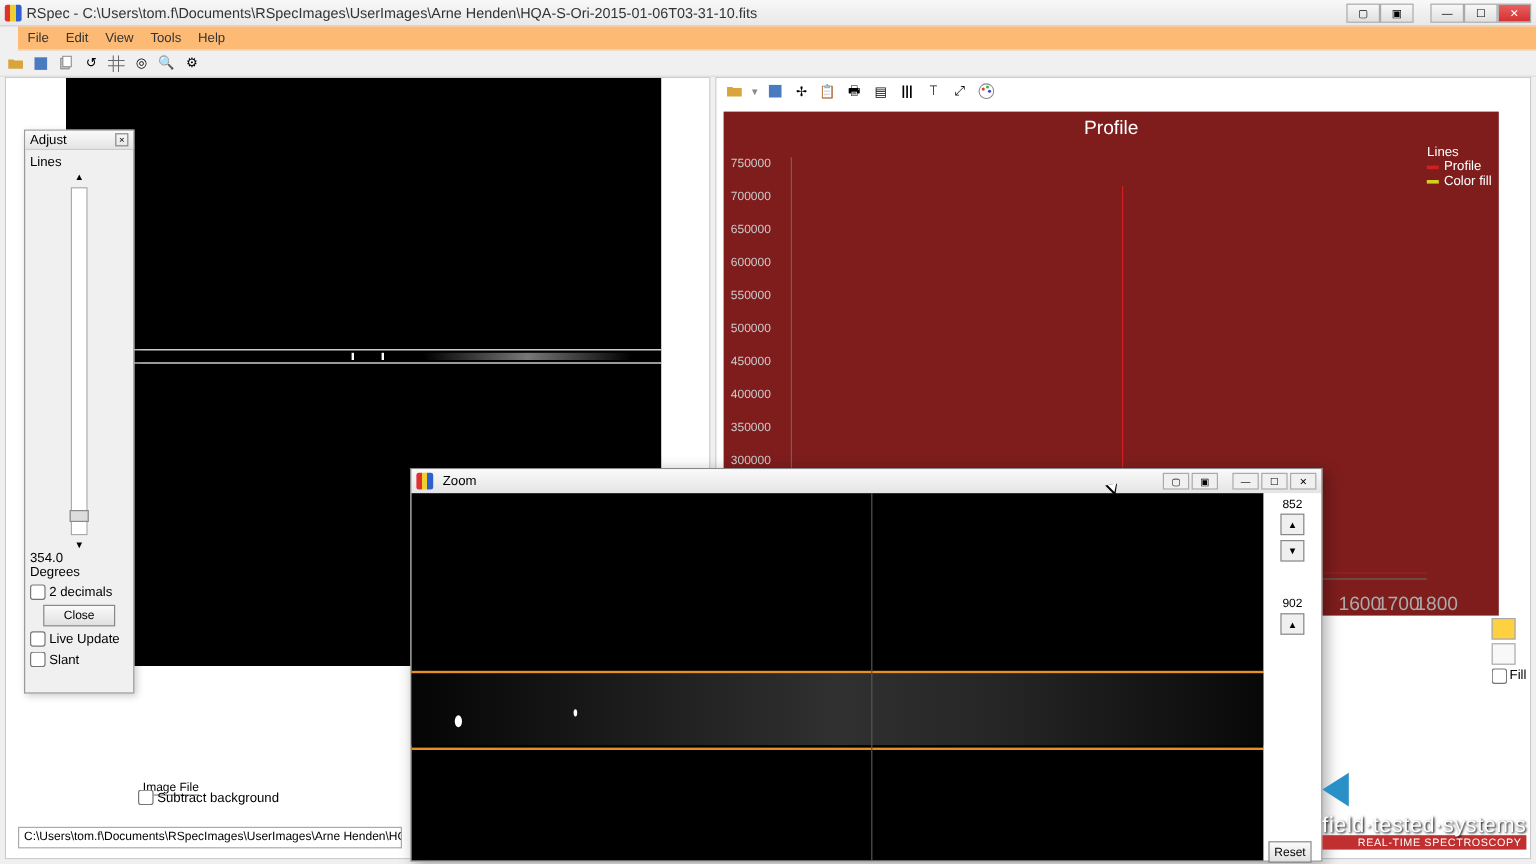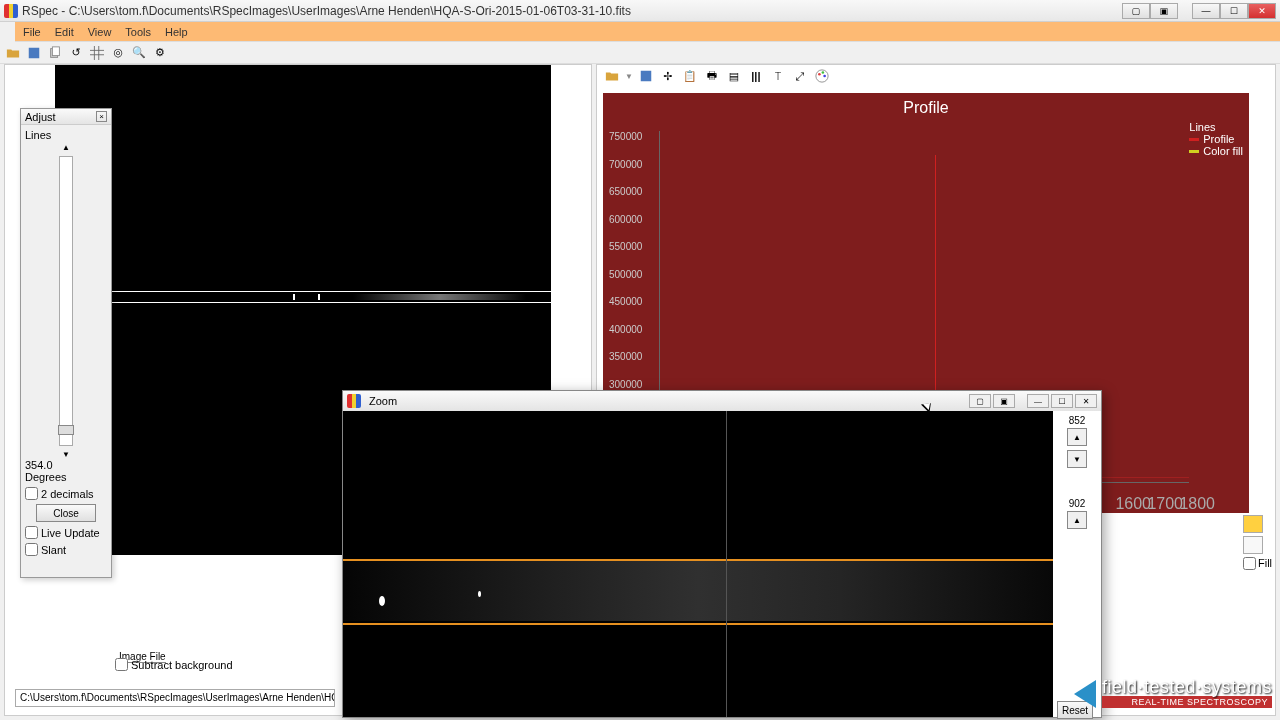--- a/index.html
+++ b/index.html
@@ -69,21 +69,21 @@
 .zoom-body { position: absolute; top: 20px; left: 0; right: 48px; bottom: 0; background: #000; }
 .zoom-body .orange-line { position: absolute; left: 0; right: 0; height: 2px; background: #e69020; }
 .zoom-body .vline { position: absolute; top: 0; bottom: 0; width: 1px; background: #555; }
 .zoom-body .grayband { position:absolute; left:0; right:0; height:60px; background: linear-gradient(90deg, #050505, #202020 30%, #303030 50%, #252525 70%, #080808); }
 .zoom-body .blob { position:absolute; width:6px; height:10px; background:#fff; border-radius:50%; }
 .zoom-side { position: absolute; right: 0; top: 20px; width: 48px; bottom: 0; background: #fff; padding: 4px; }
 .zoom-side .num { font-size: 10px; text-align: center; margin-bottom: 2px; }
 .zoom-side .spin { width: 20px; height: 18px; border: 1px solid #888; background: #f0f0f0; margin: 0 auto 4px; display:flex; align-items:center; justify-content:center; font-size:8px; }
 .zoom-side button { width: 36px; height: 18px; font-size: 10px; border: 1px solid #888; background: linear-gradient(#fafafa,#e0e0e0); margin-top: 8px; }
 
-.fts-logo { position: absolute; right: 8px; bottom: 12px; z-index: 20; color: #fff; display: flex; align-items: flex-end; gap: 6px; }
+.fts-logo { position: absolute; right: 8px; bottom: 12px; z-index: 20; color: #fff; display: flex; align-items: flex-start; gap: 6px; flex-direction: column; }
 .fts-logo .tri { width: 0; height: 0; border-top: 14px solid transparent; border-bottom: 14px solid transparent; border-right: 22px solid #2a90c8; }
 .fts-logo .txt { font-size: 18px; font-weight: 500; letter-spacing: 0.5px; text-shadow: 1px 1px 2px #000; line-height:1;}
 .fts-logo .sub { font-size: 9px; background: #c03030; padding: 1px 4px; text-align:right; letter-spacing:0.5px;}
 
 .cursor-arrow { position:absolute; z-index:30; width:0; height:0; }
 .cursor-arrow::before { content:''; position:absolute; width:0; height:0; border-left:8px solid #000; border-top:6px solid transparent; border-bottom:6px solid transparent; transform: rotate(-45deg); }
 .cursor-arrow::after { content:''; position:absolute; left:1px; top:1px; width:0; height:0; border-left:6px solid #fff; border-top:4px solid transparent; border-bottom:4px solid transparent; transform: rotate(-45deg); }
 
 svg.ico { width: 14px; height: 14px; }
 </style>

